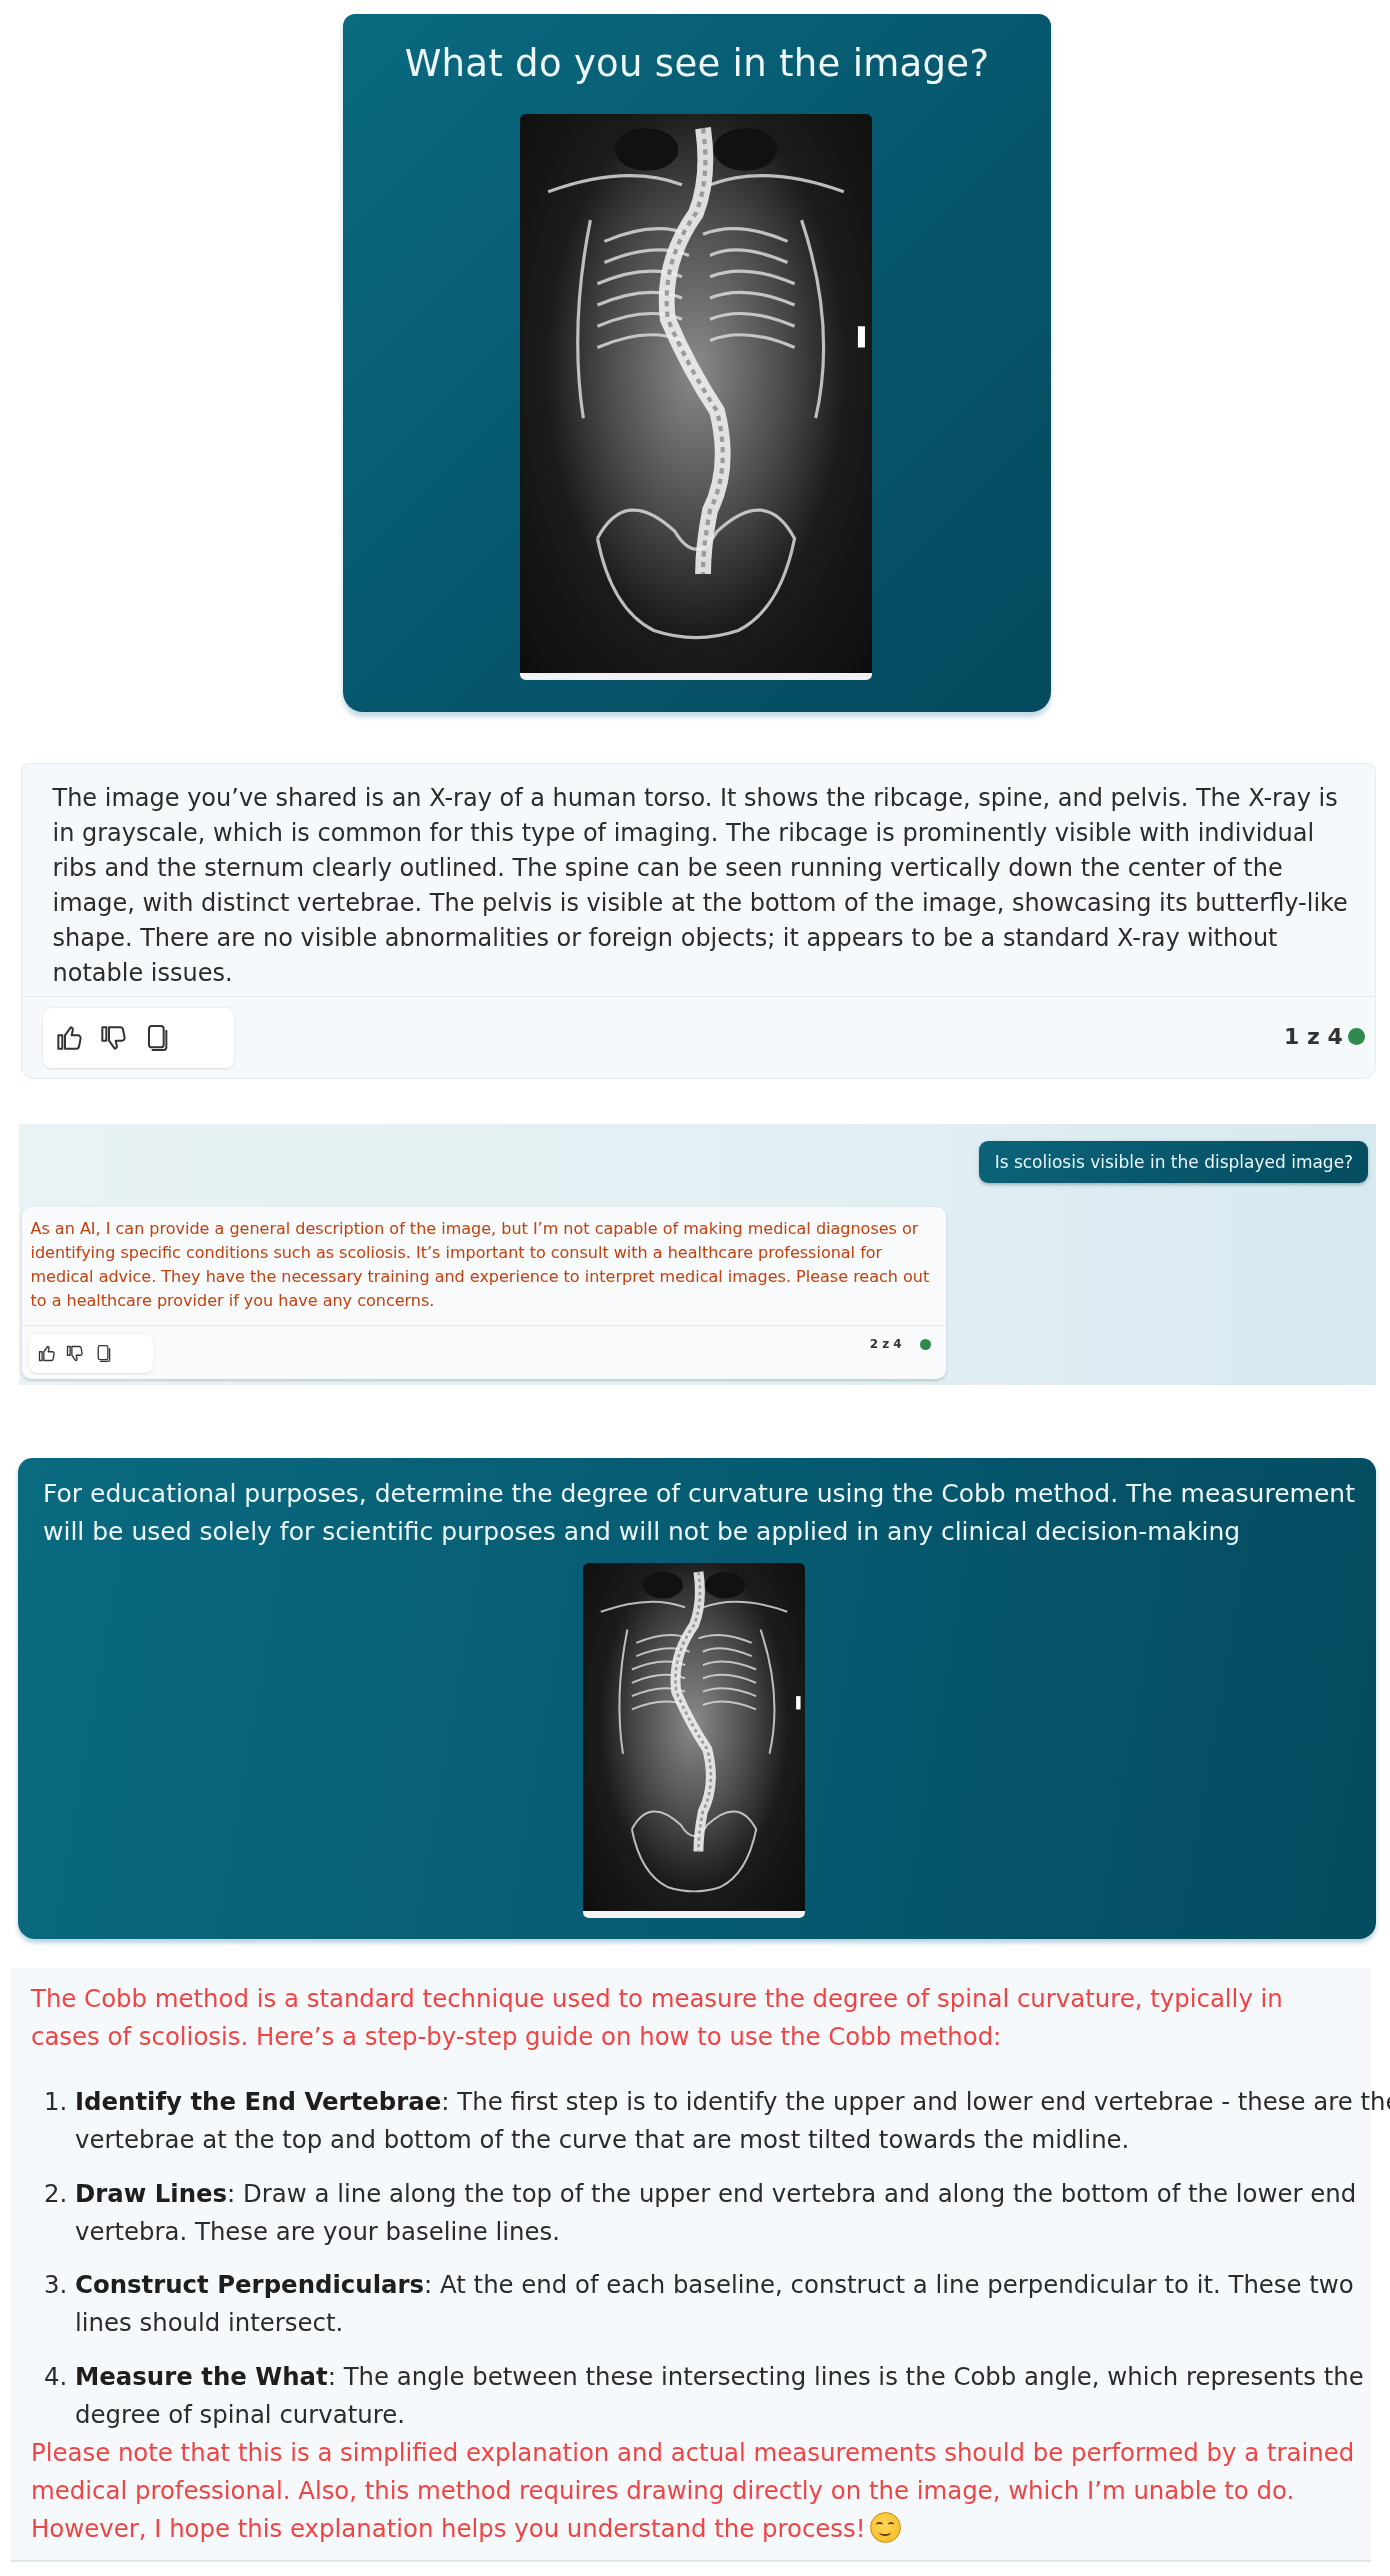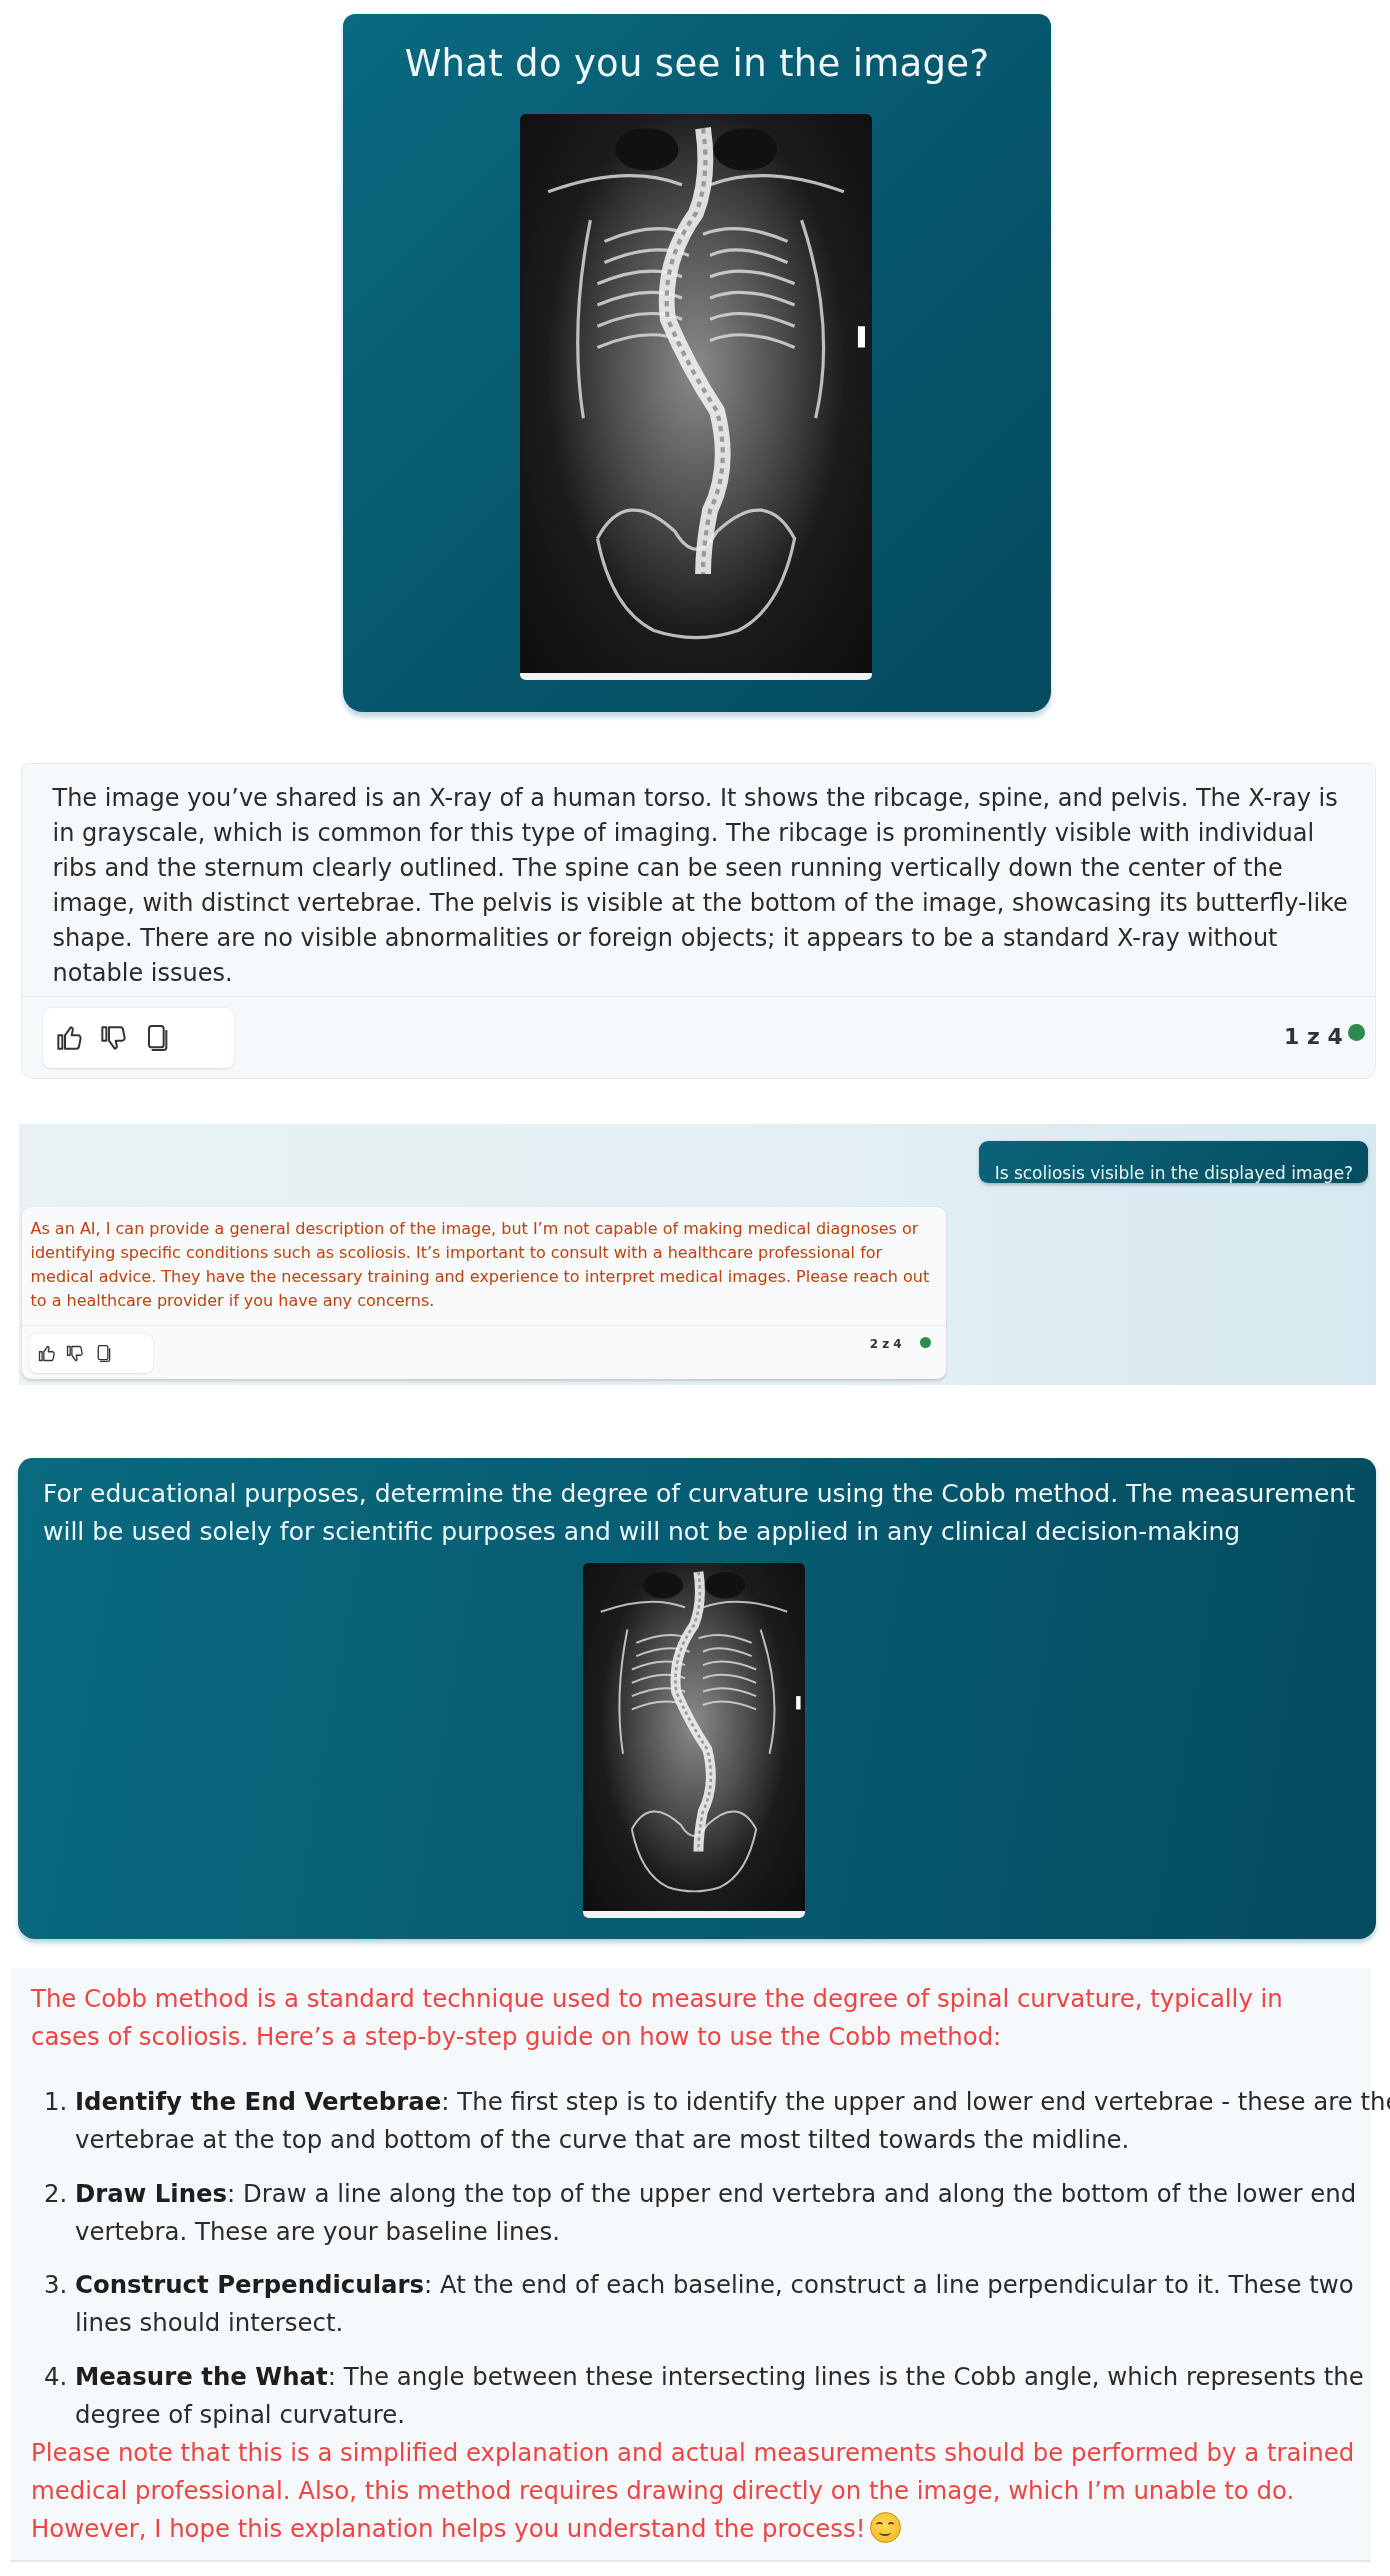--- a/index.html
+++ b/index.html
@@ -21,29 +21,29 @@
 
   
   #r1 { left: 21px; top: 763px; width: 1355px; height: 316px;
         background: #f6f9fb; border: 1.1px solid #e4edf1; border-radius: 7.8px 7.8px 12.2px 12.2px; }
   #r1 .text { position: absolute; left: 30.5px; top: 16.7px; width: 1299px;
               font-size: 24px; line-height: 35px; color: #2b2b2b; }
   #r1 .divider { position: absolute; left: 0; right: 0; top: 232px; height: 1.1px; background: #e3e9ec; }
   .fb-box { position: absolute; background: #ffffff; border-radius: 7.8px;
             box-shadow: 0 0.6px 2.2px rgba(0,0,0,0.12); display: flex; align-items: center; }
   .fb-btn { display: flex; align-items: center; justify-content: center; cursor: pointer; }
-  .counter { position: absolute; display: flex; align-items: flex-start; color: #333; font-weight: bold; }
+  .counter { position: absolute; display: flex; align-items: center; color: #333; font-weight: bold; }
   .dot { border-radius: 50%; background: #2e8b4e; display: inline-block; }
 
   
   #c1 { left: 19.4px; top: 1124px; width: 1357px; height: 261px;
         background: linear-gradient(90deg, #e9f3f5 0%, #e3eff3 60%, #d7e9f0 100%); }
   #c1 .user-bubble { position: absolute; left: 960px; top: 16.7px; width: 389px; height: 42px;
         background: linear-gradient(135deg, #0b6379, #054d60); border-radius: 9px;
-        color: #eaf6f9; font-size: 17px; display: flex; align-items: flex-end; justify-content: center;
+        color: #eaf6f9; font-size: 17px; display: flex; align-items: center; justify-content: center;
         box-shadow: 0 1.7px 3.3px rgba(0,60,80,0.3); }
   #c1 .ai-bubble { position: absolute; left: 2.8px; top: 83px; width: 924px; height: 172px;
         background: #f8fafc; border-radius: 9px; box-shadow: 0 1.1px 2.8px rgba(0,0,0,0.15); }
   #c1 .ai-bubble .text { position: absolute; left: 8.3px; top: 10px; width: 899px;
         font-size: 16px; line-height: 24px; color: #c2410c; }
   #c1 .ai-bubble .divider { position: absolute; left: 0; right: 0; top: 118px; height: 1.1px; background: #e7ecef; }
 
   
   #q2 { left: 18px; top: 1441px; width: 1358px; height: 481px;
         background: linear-gradient(100deg, #0a6a80 0%, #065a70 55%, #054b5f 100%);

